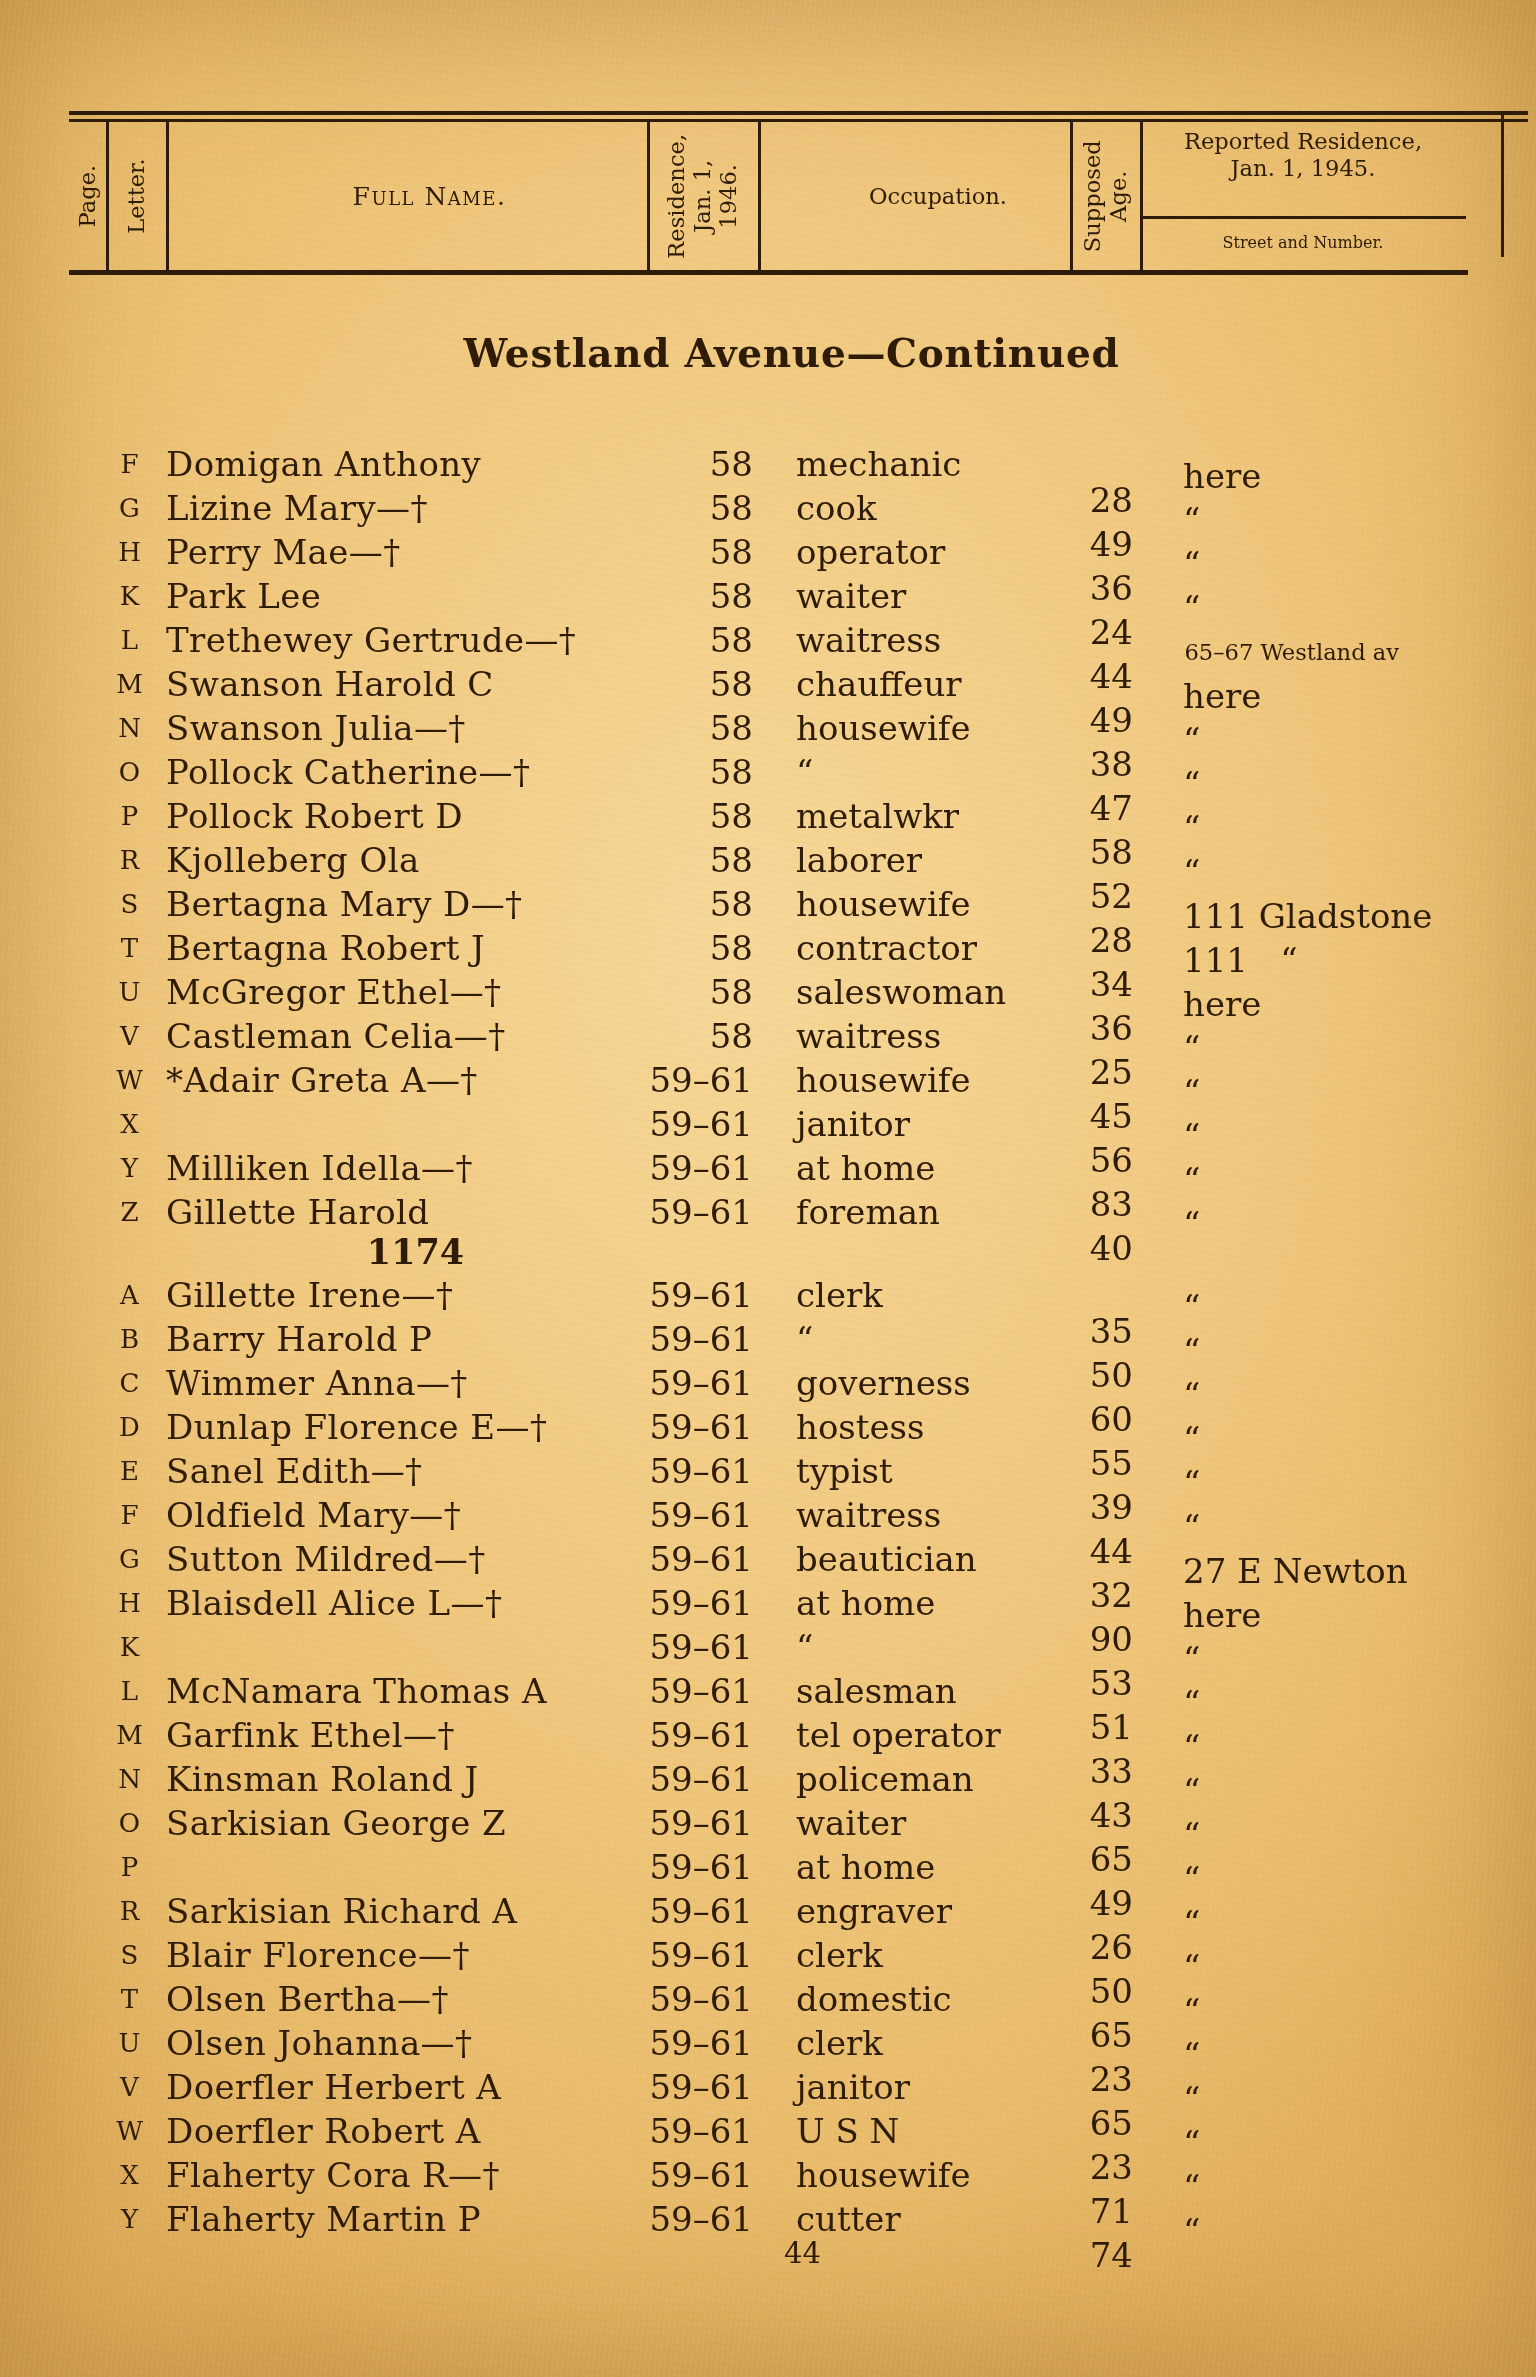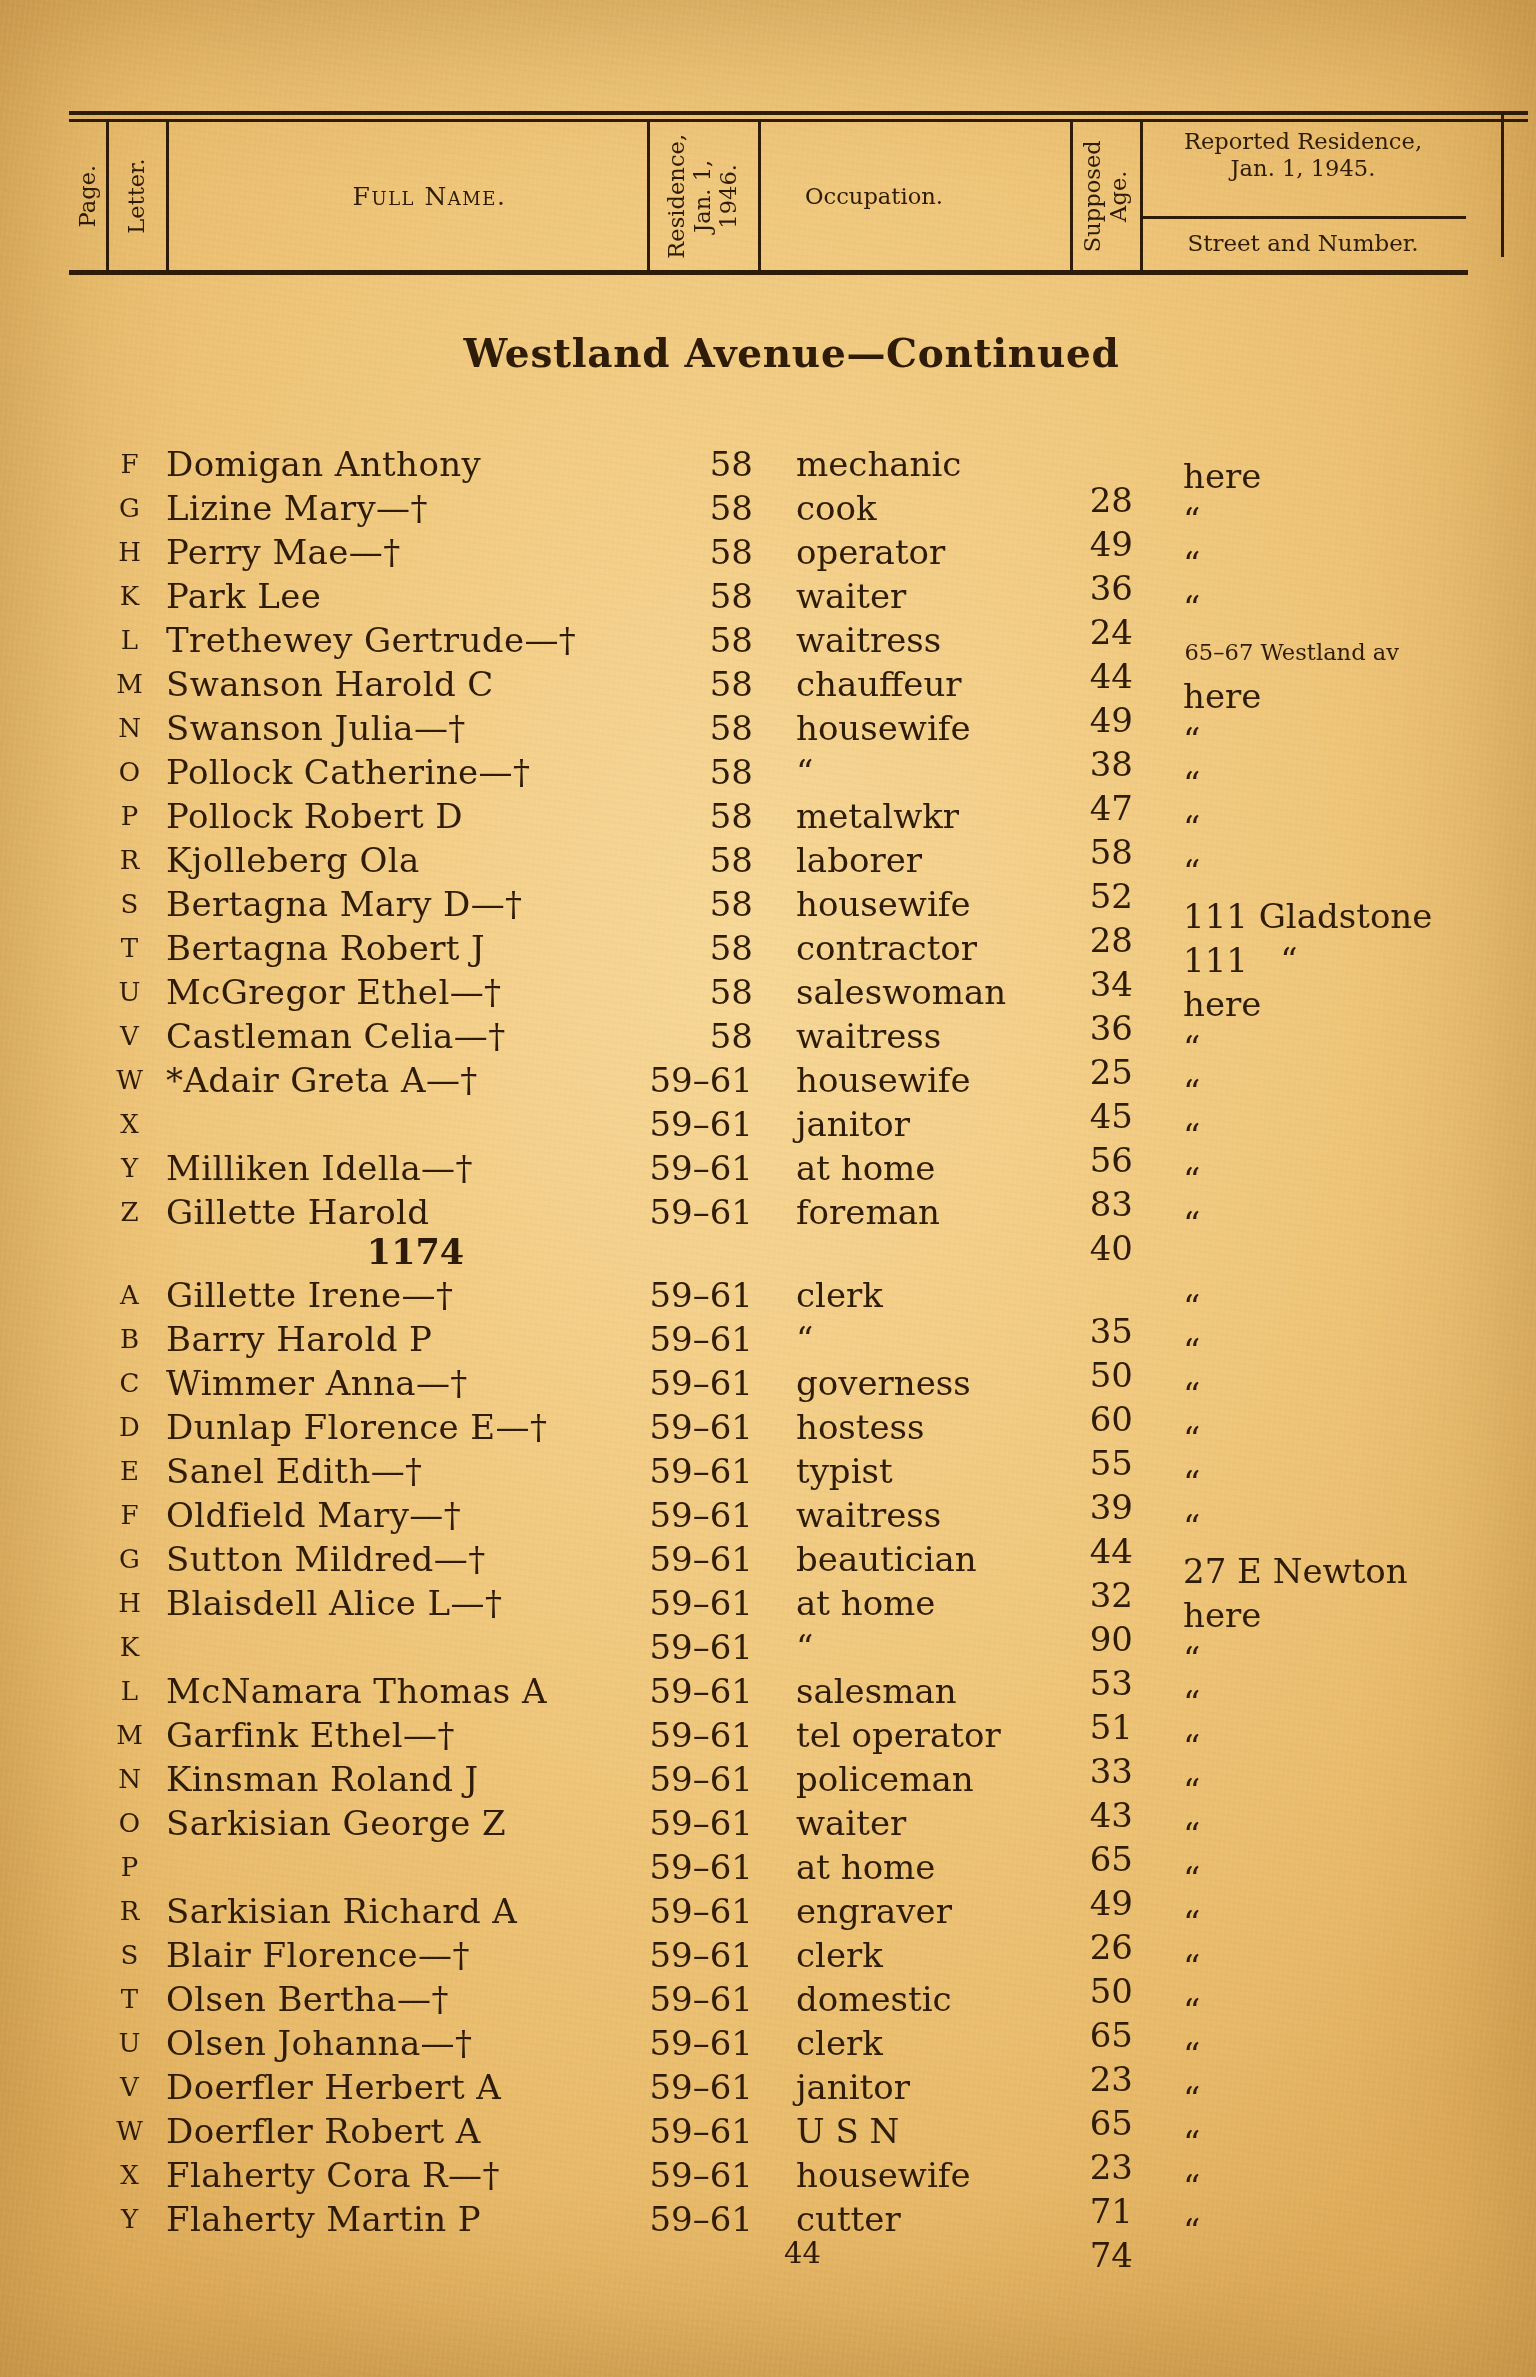--- a/index.html
+++ b/index.html
@@ -21,21 +21,21 @@
   .rule{position:absolute;background:var(--ink,#2e1c08);}
   
   .hcell{position:absolute;display:flex;align-items:center;justify-content:center;
          font-size:22.6px;line-height:1.16;text-align:center;}
   .vtext{transform:rotate(-90deg);white-space:pre-line;text-align:center;}
   .smallcaps{font-variant:small-caps;letter-spacing:1.5px;font-size:25px;}
   .rep-top{position:absolute;left:1140px;top:128px;width:326px;height:85px;
            display:flex;align-items:flex-start;justify-content:center;
            white-space:pre-line;text-align:center;font-size:22.6px;line-height:1.2;}
   .rep-bottom{position:absolute;left:1140px;top:220px;width:326px;height:45px;
-           display:flex;align-items:center;justify-content:center;font-size:23px;}
+           display:flex;align-items:center;justify-content:center;font-size:16px;}
   
   .street-title{position:absolute;left:46px;top:330px;width:1491px;height:51px;
            text-align:center;font-size:39px;font-weight:bold;letter-spacing:0.7px;}
   
   .rows{position:absolute;left:0;width:1537px;}
   #rows-top{top:442px;}
   #rows-bottom{top:1273px;}
   .row{position:relative;height:44px;line-height:44px;font-size:34px;}
   .row span{position:absolute;top:0;height:44px;white-space:pre;}
   .c-letter{left:109px;width:41px;text-align:center;font-size:26px;}
@@ -74,21 +74,21 @@
     <span class="vtext">Letter.</span>
   </div>
   <div class="hcell smallcaps" style="left:166px;top:122px;width:481px;height:148px;margin-left:23px;">
     <span>Full Name.</span>
   </div>
   <div class="hcell" style="left:647px;top:122px;width:111px;height:148px;">
     <span class="vtext">Residence,
 Jan. 1,
 1946.</span>
   </div>
-  <div class="hcell" style="left:732px;top:122px;width:284px;height:148px;justify-content:center;">
+  <div class="hcell" style="left:796px;top:122px;width:284px;height:148px;justify-content:center;">
     <span>Occupation.</span>
   </div>
   <div class="hcell" style="left:1070px;top:122px;width:70px;height:148px;">
     <span class="vtext">Supposed
 Age.</span>
   </div>
   <div class="rep-top">
     <span>Reported Residence,
 Jan. 1, 1945.</span>
   </div>

